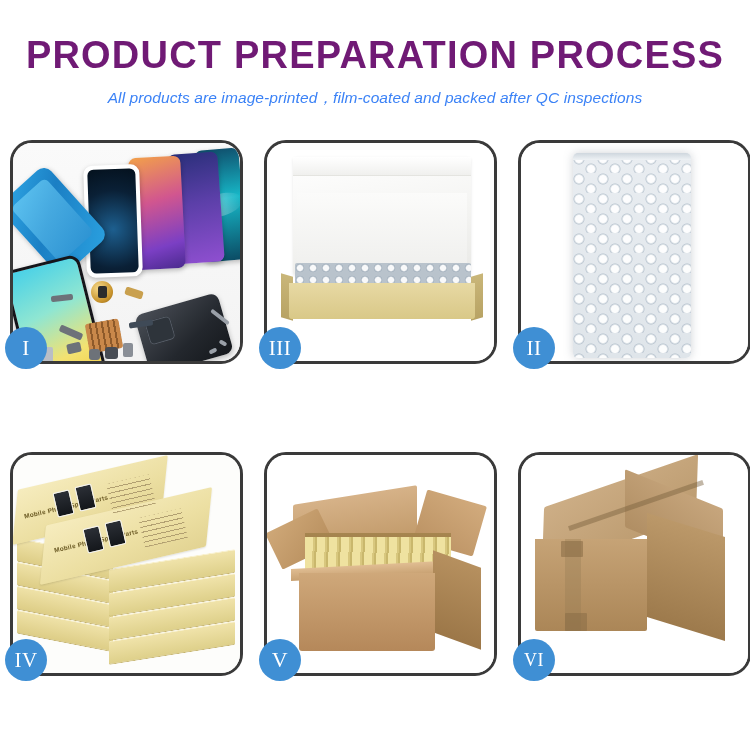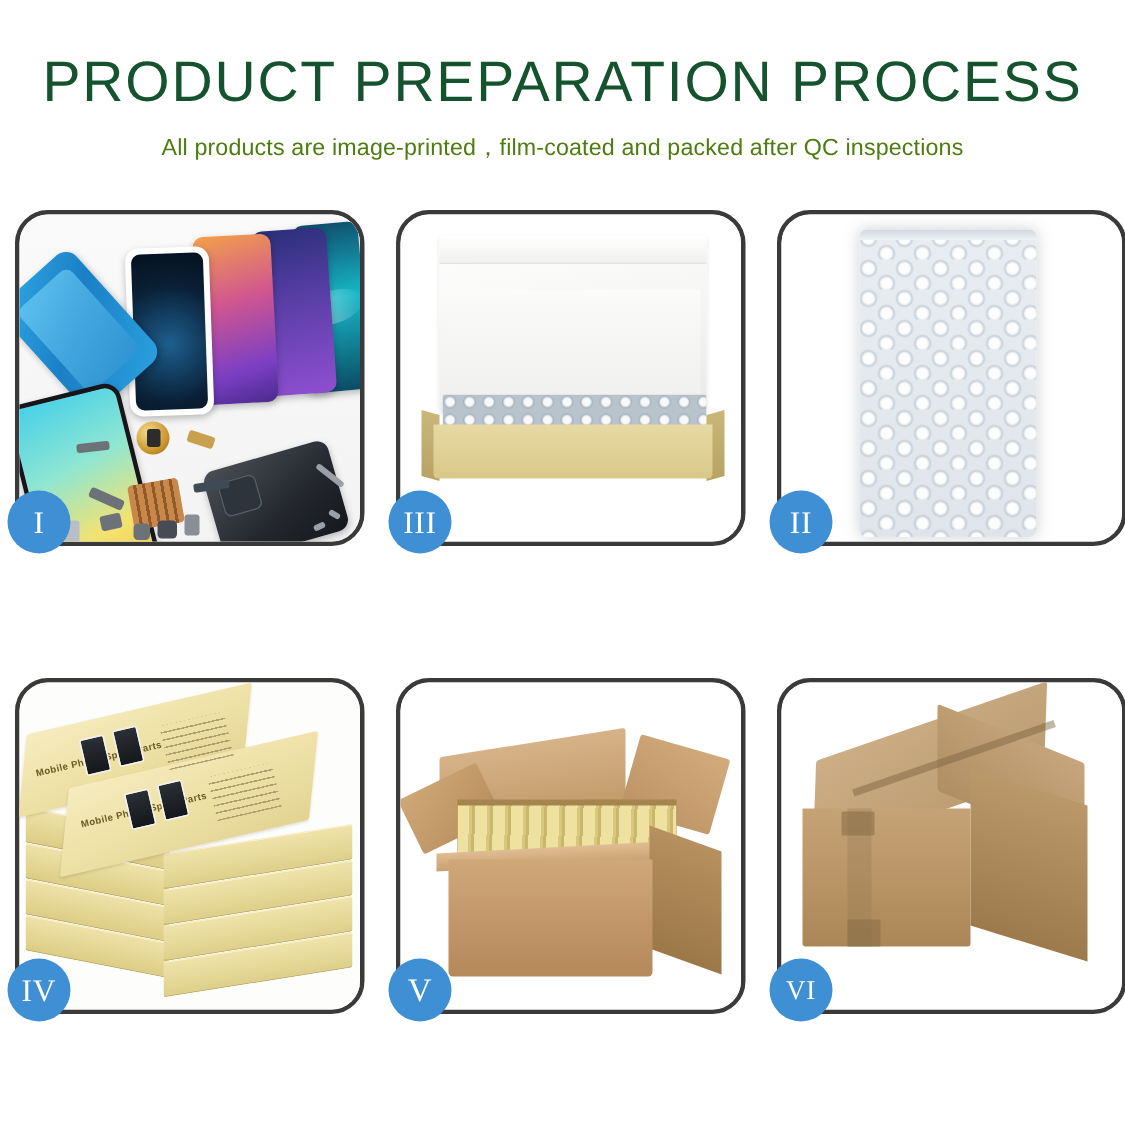--- a/index.html
+++ b/index.html
@@ -6,27 +6,27 @@
   body{
     width:750px;height:750px;background:#ffffff;
     font-family:"Liberation Sans","DejaVu Sans",sans-serif;
     overflow:hidden;position:relative;
   }
   .page{width:750px;height:750px;position:relative;}
 
   
   .header{position:absolute;left:0;top:0;width:750px;text-align:center;}
   .title{
-    font-size:38px;font-weight:400;color:#14532d;
+    font-size:38px;font-weight:700;color:#701a75;
     letter-spacing:1.2px;line-height:1;
     margin-top:36px;white-space:nowrap;
   }
   .subtitle{
-    font-size:15.5px;color:#4d7c0f;font-weight:400;
-    margin-top:14px;white-space:nowrap;letter-spacing:.1px;
+    font-size:15.5px;color:#3b82f6;font-weight:400;
+    margin-top:14px;white-space:nowrap;letter-spacing:.1px;font-style:italic;
   }
 
   
   .grid{
     position:absolute;left:10px;top:140px;
     width:730px;height:540px;
     display:grid;
     grid-template-columns:repeat(3,233px);
     grid-template-rows:repeat(2,224px);
     column-gap:21px;row-gap:88px;

